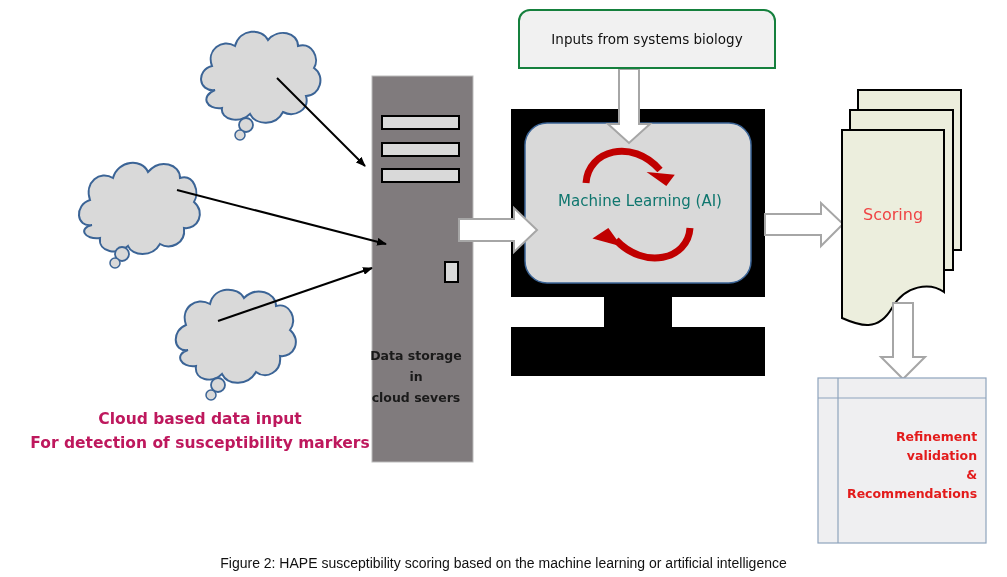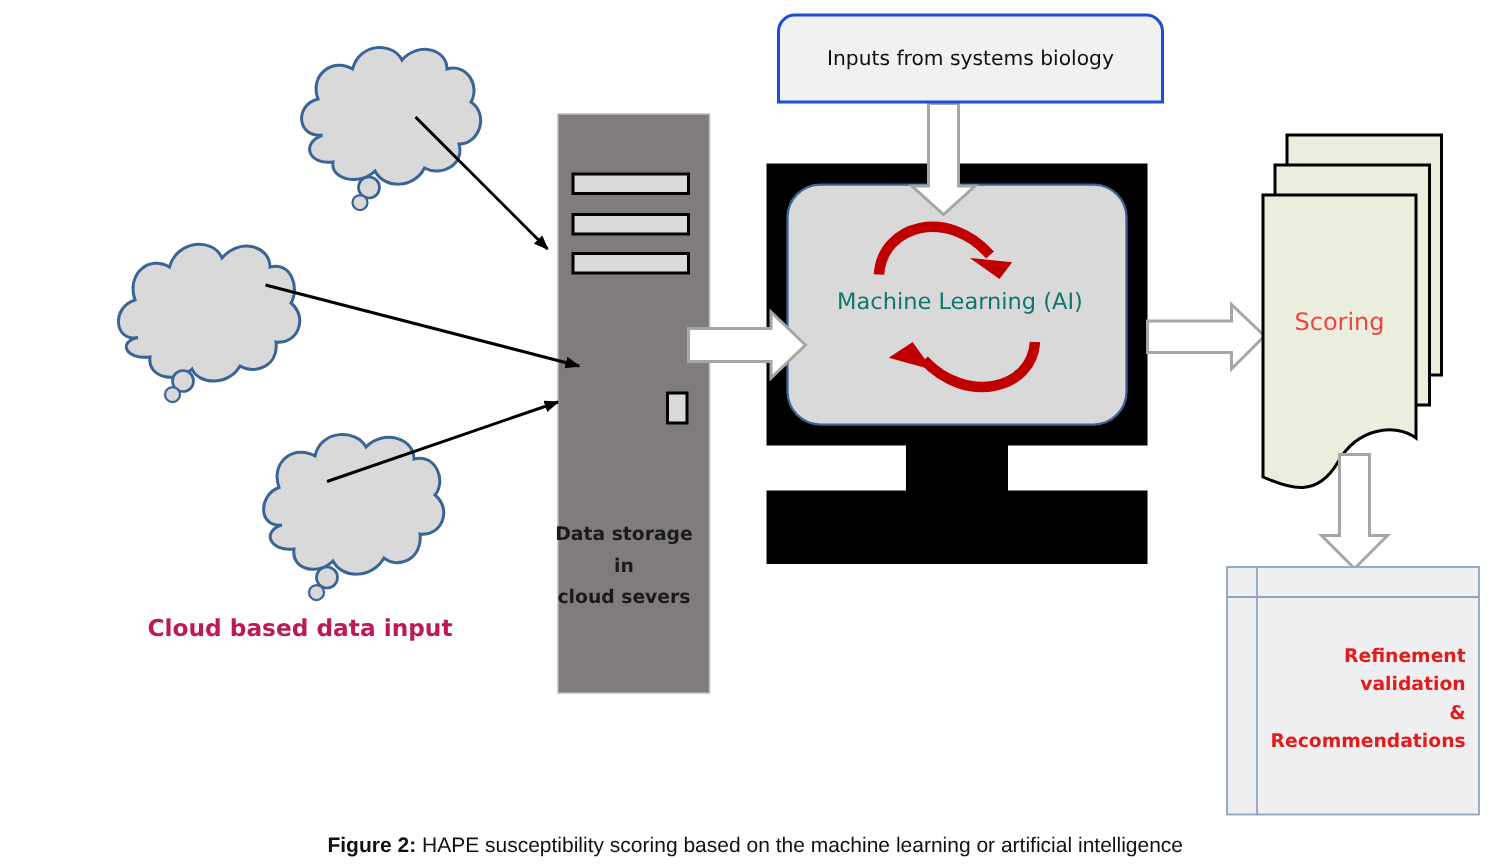--- a/index.html
+++ b/index.html
@@ -1,30 +1,30 @@
 <!DOCTYPE html>
 <html><head>
 <meta charset="utf-8">
 <style>
   html, body { margin: 0; padding: 0; background: #ffffff; }
   body { width: 1007px; height: 577px; position: relative; overflow: hidden;
          font-family: "DejaVu Sans", sans-serif; }
   svg { position: absolute; left: 0; top: 0; }
   .lbl { position: absolute; text-align: center; white-space: nowrap; }
   .inputs-box { position: absolute; left: 518px; top: 9px; width: 258px; height: 60px;
-    background: #f1f1f1; border: 2px solid #1d4ed8; border-radius: 12px 12px 0 0; box-sizing: border-box;
+    background: #f1f1f1; border: 2px solid #15803d; border-radius: 12px 12px 0 0; box-sizing: border-box;
     font-family: "DejaVu Sans", sans-serif; font-size: 13.5px; line-height: 20px; color: #111;
     display: flex; flex-direction: column; justify-content: center; align-items: center; }
   .ml-label { left: 535px; top: 192px; width: 210px; font-size: 15px; color: #0f766e; }
   .storage-label { left: 370px; top: 345px; width: 92px; font-size: 12.5px; line-height: 21px; font-weight: bold; color: #1a1a1a; white-space: normal; }
   .cloud-caption { left: 20px; top: 407px; width: 360px; font-size: 15.5px; font-weight: bold; color: #be185d; line-height: 24px; }
   .scoring-label { left: 842px; top: 203px; width: 102px; font-size: 16px; line-height: 23px; color: #ef4444; }
   .refine-label { left: 847px; top: 427px; text-align: right; font-size: 12.5px; line-height: 19px; font-weight: bold; color: #e31b1b; }
   .caption { left: 0; top: 555px; width: 1007px; font-family: "Liberation Sans", sans-serif; font-size: 14px; color: #111; }
-  .caption b { font-weight: bold; margin-top: 11px; }
+  .caption b { font-weight: normal; margin-top: 11px; }
 </style>
 </head>
 <body>
 
 <svg width="1007" height="577" viewBox="0 0 1007 577">
   <defs>
     <marker id="ah" markerWidth="10" markerHeight="8" refX="9" refY="4" orient="auto" markerUnits="userSpaceOnUse">
       <path d="M0,0 L10,4 L0,8 Z" fill="#000"></path>
     </marker>
     <g id="cloudshape">
@@ -102,20 +102,21 @@
 <div class="lbl ml-label">Machine Learning (AI)</div>
 
 <div class="lbl storage-label">
   <div>Data storage</div>
   <div>in</div>
   <div>cloud severs</div>
 </div>
 
 <div class="lbl cloud-caption">
   <div>Cloud based data input</div>
+  <div>For detection of susceptibility markers</div>
 </div>
 
 <div class="lbl scoring-label">
   <div>Scoring</div>
 </div>
 
 <div class="lbl refine-label">
   <div>Refinement</div>
   <div>validation</div>
   <div>&amp;</div>

